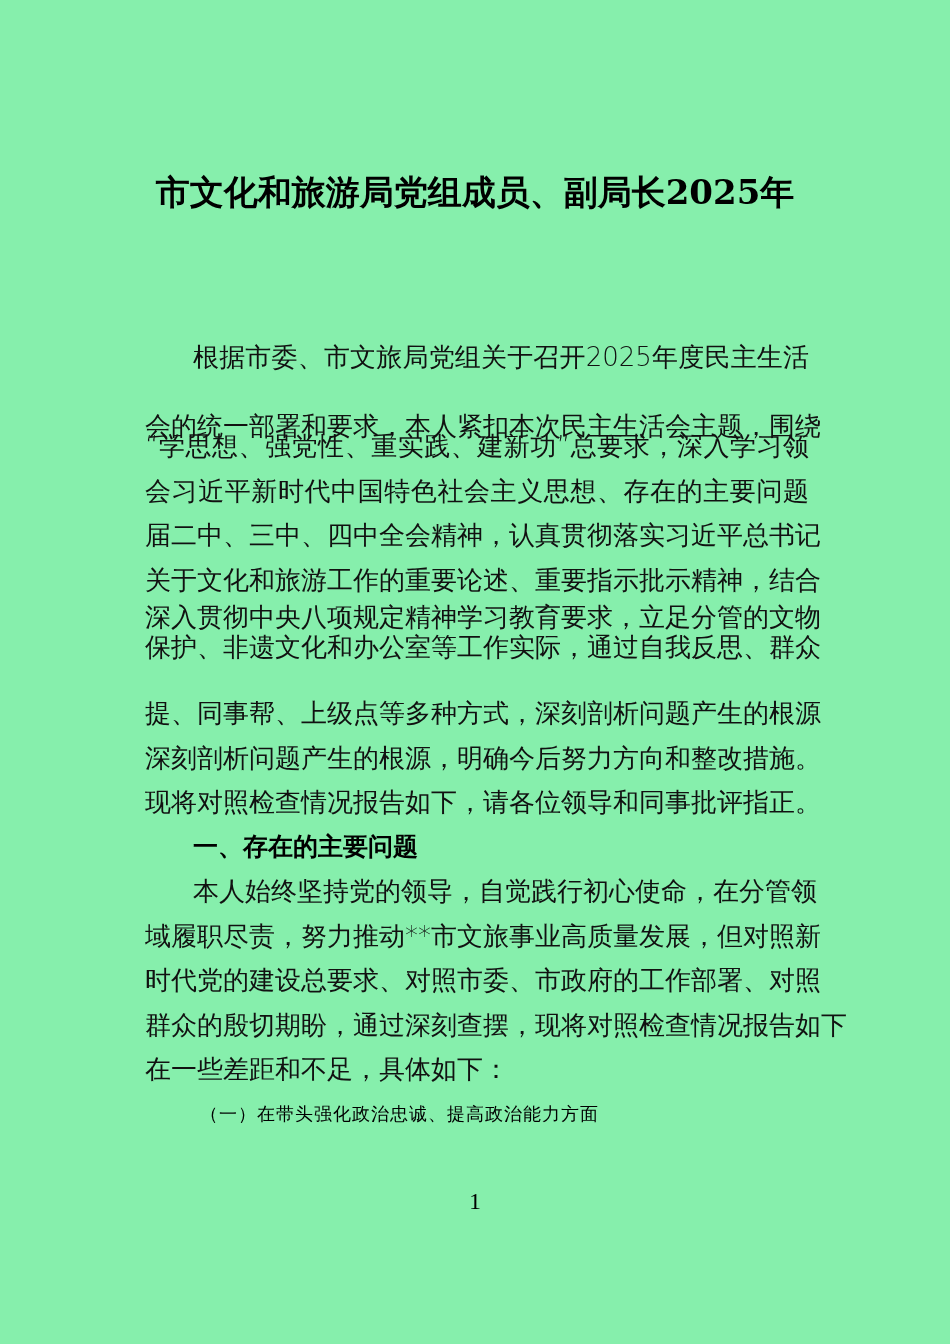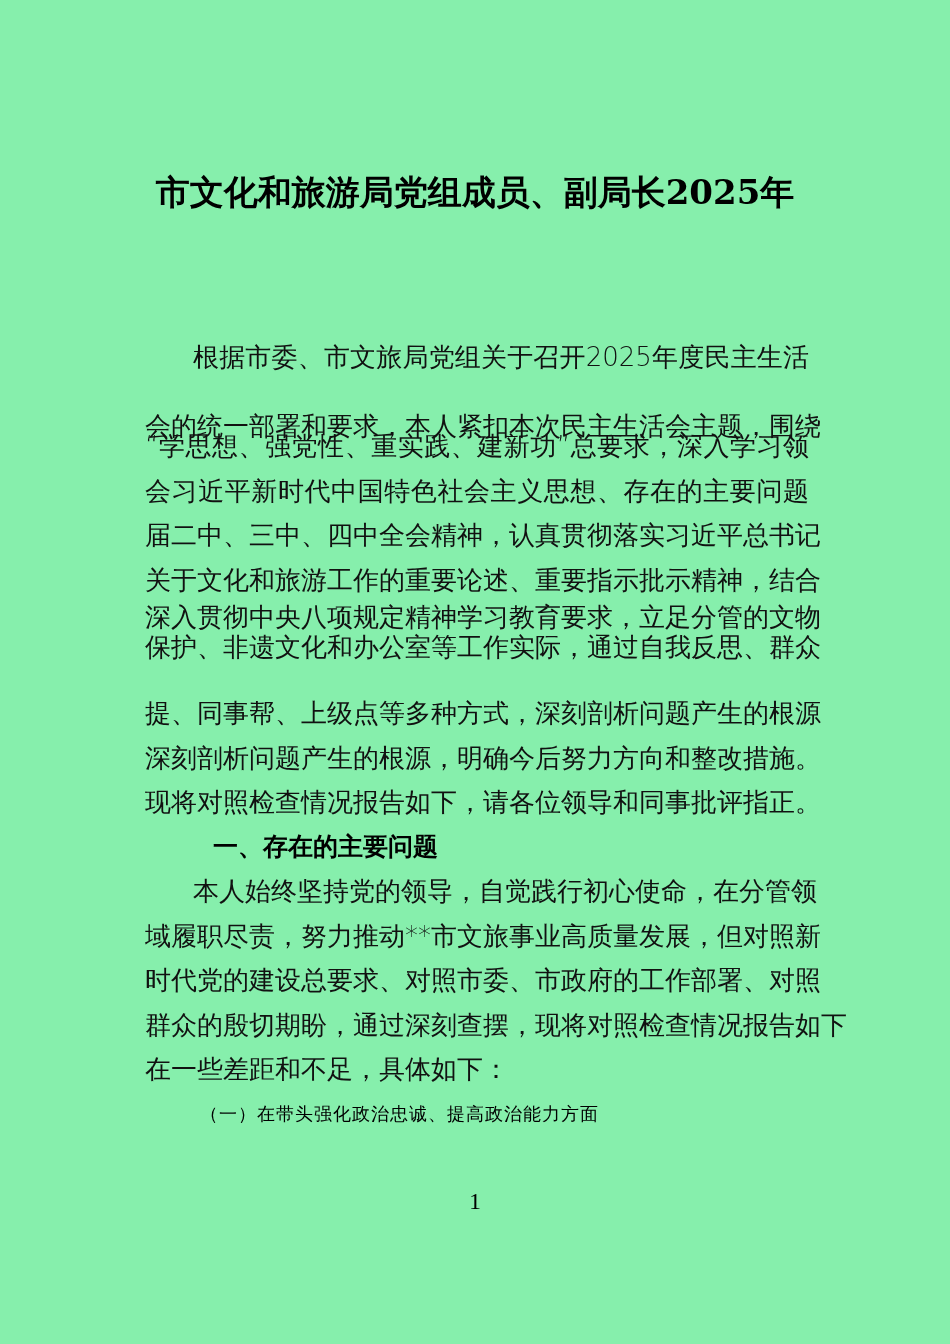--- a/index.html
+++ b/index.html
@@ -35,21 +35,21 @@
     <div class="line" style="top:476px;">会习近平新时代中国特色社会主义思想、存在的主要问题</div>
     <div class="line" style="top:520px;">届二中、三中、四中全会精神，认真贯彻落实习近平总书记</div>
     <div class="line" style="top:565px;">关于文化和旅游工作的重要论述、重要指示批示精神，结合</div>
     <div class="line" style="top:602px;">深入贯彻中央八项规定精神学习教育要求，立足分管的文物</div>
     <div class="line" style="top:632px;">保护、非遗文化和办公室等工作实际，通过自我反思、群众</div>
     <div class="line" style="top:698px;">提、同事帮、上级点等多种方式，深刻剖析问题产生的根源</div>
     <div class="line" style="top:743px;">深刻剖析问题产生的根源，明确今后努力方向和整改措施。</div>
     <div class="line" style="top:787px;">现将对照检查情况报告如下，请各位领导和同事批评指正。</div>
   </div>
 
-  <div class="heading1" style="top:832px;margin-left:20px;">一、存在的主要问题</div>
+  <div class="heading1" style="top:832px;">一、存在的主要问题</div>
 
   <div>
     <div class="line indent" style="top:876px;">本人始终坚持党的领导，自觉践行初心使命，在分管领</div>
     <div class="line" style="top:921px;">域履职尽责，努力推动**市文旅事业高质量发展，但对照新</div>
     <div class="line" style="top:965px;">时代党的建设总要求、对照市委、市政府的工作部署、对照</div>
     <div class="line" style="top:1010px;">群众的殷切期盼，通过深刻查摆，现将对照检查情况报告如下</div>
     <div class="line last" style="top:1054px;">在一些差距和不足，具体如下：</div>
   </div>
 
   <div class="heading2" style="top:1099px;">（一）在带头强化政治忠诚、提高政治能力方面</div>

